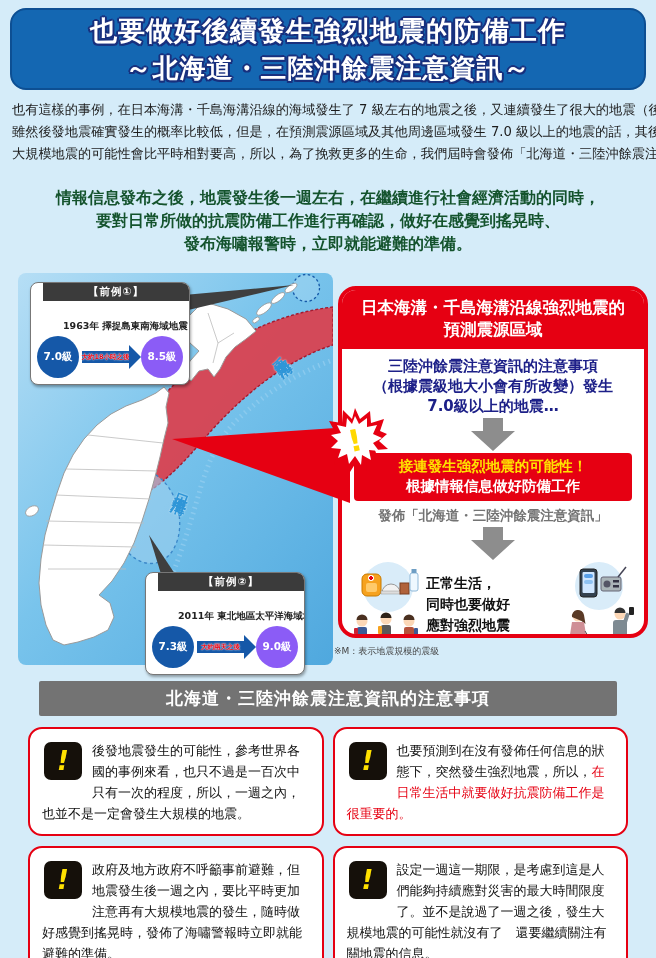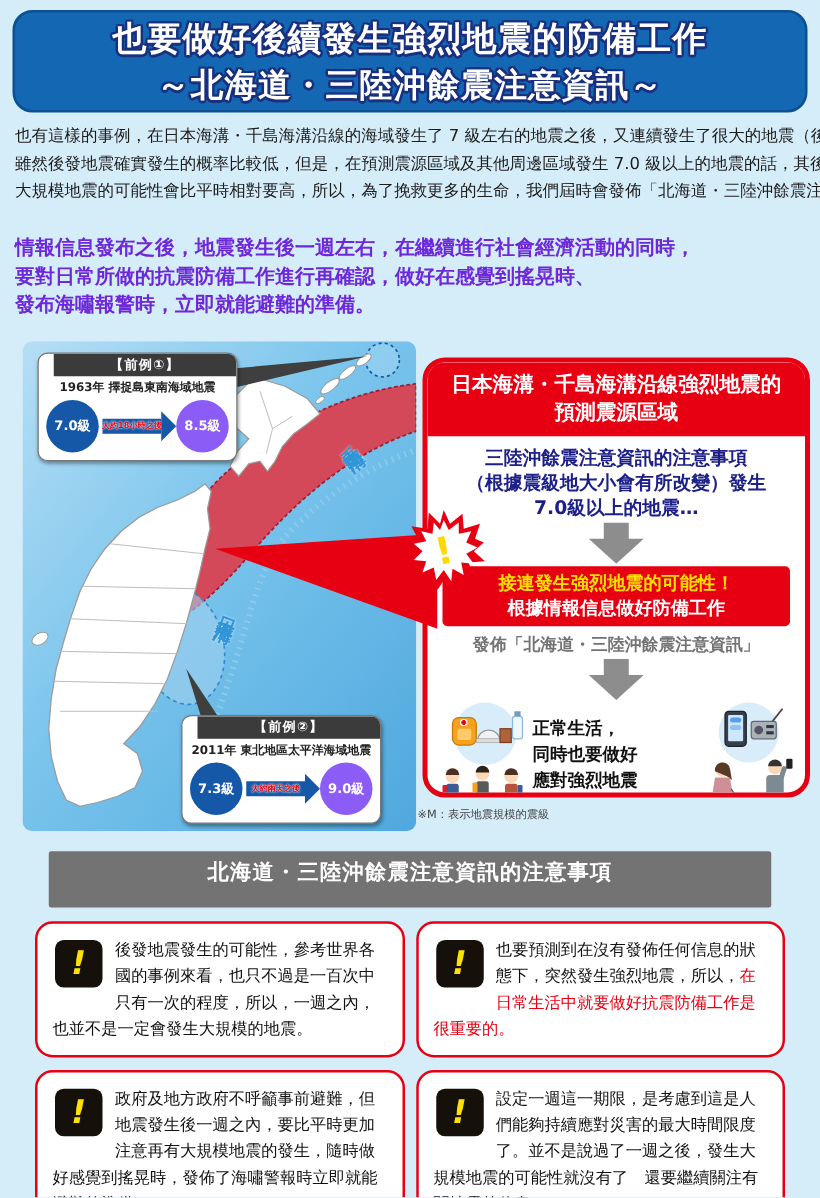--- a/index.html
+++ b/index.html
@@ -20,21 +20,21 @@
   .banner .t2 { font-size:26px; font-weight:bold; letter-spacing:1px; margin-top:2px; }
   .outline-w {
     color:#fff;
     text-shadow: 2px 0 0 #18307e, -2px 0 0 #18307e, 0 2px 0 #18307e, 0 -2px 0 #18307e,
                  1.5px 1.5px 0 #18307e, -1.5px 1.5px 0 #18307e, 1.5px -1.5px 0 #18307e, -1.5px -1.5px 0 #18307e;
   }
 
   
   .intro { margin:9px 12px 0; text-align:center; color:#1c1c1c; font-size:13.2px; line-height:22px; font-weight:500; }
   .intro span { display:block; white-space:nowrap; }
-  .lead { margin:21px 12px 0; color:#6d28d9; font-weight:bold; font-size:16px; line-height:23px; }
+  .lead { margin:21px 12px 0; text-align:center; color:#14532d; font-weight:bold; font-size:16px; line-height:23px; }
   .lead span { display:block; white-space:nowrap; }
 
   
   .mid { position:relative; width:656px; height:402px; margin-top:14px; }
 
   .map-wrap { position:absolute; left:18px; top:4px; width:315px; height:392px; z-index:1; }
   .map-wrap svg.map { position:absolute; left:0; top:0; }
 
   .trench-label {
     position:absolute; writing-mode:vertical-rl; color:#2f96d8; font-weight:bold;
@@ -42,21 +42,21 @@
   }
   .trench-kuril { left:243px; top:76px; transform:rotate(-38deg); }
   .trench-japan { left:158px; top:210px; transform:rotate(20deg); }
 
   
   .callout {
     position:absolute; width:160px; background:#fff; border:1px solid #777; border-radius:8px;
     box-shadow:1px 2px 3px rgba(0,0,0,.35); z-index:4; overflow:hidden;
   }
   .callout .cap { background:#3b3b3b; color:#fff; font-size:10.5px; font-weight:bold; text-align:center; padding:2px 0; letter-spacing:1px;margin-left:12px; }
-  .callout .sub { font-size:9.5px; font-weight:bold; color:#222; text-align:center; margin-top:3px; white-space:nowrap; }
+  .callout .sub { font-size:9.5px; font-weight:bold; color:#222; margin-top:19px; white-space:nowrap;padding-left:32px; }
   .callout .row { display:flex; align-items:center; padding:3px 6px 6px; }
   .mag { width:42px; height:42px; border-radius:50%; color:#fff; font-weight:bold; font-size:10.5px;
          display:flex; align-items:center; justify-content:center; flex:none; }
   .mag.blue { background:#1558a8; }
   .mag.red  { background:#8b5cf6; }
   .ex-arrow { position:relative; flex:1; height:12px; background:#1558a8; margin:0 12px 0 3px; }
   .ex-arrow::after { content:""; position:absolute; right:-12px; top:-6px;
     border-left:12px solid #1558a8; border-top:12px solid transparent; border-bottom:12px solid transparent; }
   .ex-arrow .interval { position:absolute; left:50%; top:50%; transform:translate(-50%,-50%);
     font-size:6.5px; font-weight:bold; color:#e60012; white-space:nowrap;
@@ -84,21 +84,21 @@
   .alert-box .a1 { color:#ffe100; font-weight:bold; font-size:14.5px; display:block; }
   .alert-box .a2 { color:#fff; font-weight:bold; font-size:14.5px; display:block; margin-top:1px; }
   .publish { text-align:center; color:#737373; font-weight:bold; font-size:13.5px; margin-top:6px; }
   .panel-bottom { display:flex; align-items:flex-start; padding:0 6px; }
   .advice { flex:1; text-align:left; font-weight:bold; color:#111; font-size:14px; line-height:21px; margin-top:12px; }
   .advice span { display:block; }
 
   .footnote { position:absolute; left:334px; top:376px; font-size:9px; color:#444; z-index:2; }
 
   
-  .notes-bar { width:578px; margin:10px auto 4px; height:45px; background:#737373;
+  .notes-bar { width:578px; margin:10px auto 4px; height:35px; background:#737373;
     color:#fff; font-weight:bold; font-size:17px; text-align:center; line-height:35px; letter-spacing:1px; border-radius:2px; }
   .notes-grid { width:600px; margin:11px auto 0; display:grid; grid-template-columns:1fr 1fr; gap:10px 9px; }
   .note {
     background:#fff; border:2px solid #e60012; border-radius:14px; padding:11px 12px 10px;
     font-size:13px; line-height:21px; color:#111; min-height:102px;
   }
   .note .warn {
     float:left; width:38px; height:38px; background:#15100a; border-radius:7px;
     color:#ffe100; font-weight:bold; font-style:italic; font-size:26px;
     display:flex; align-items:center; justify-content:center; margin:2px 10px 3px 2px;

